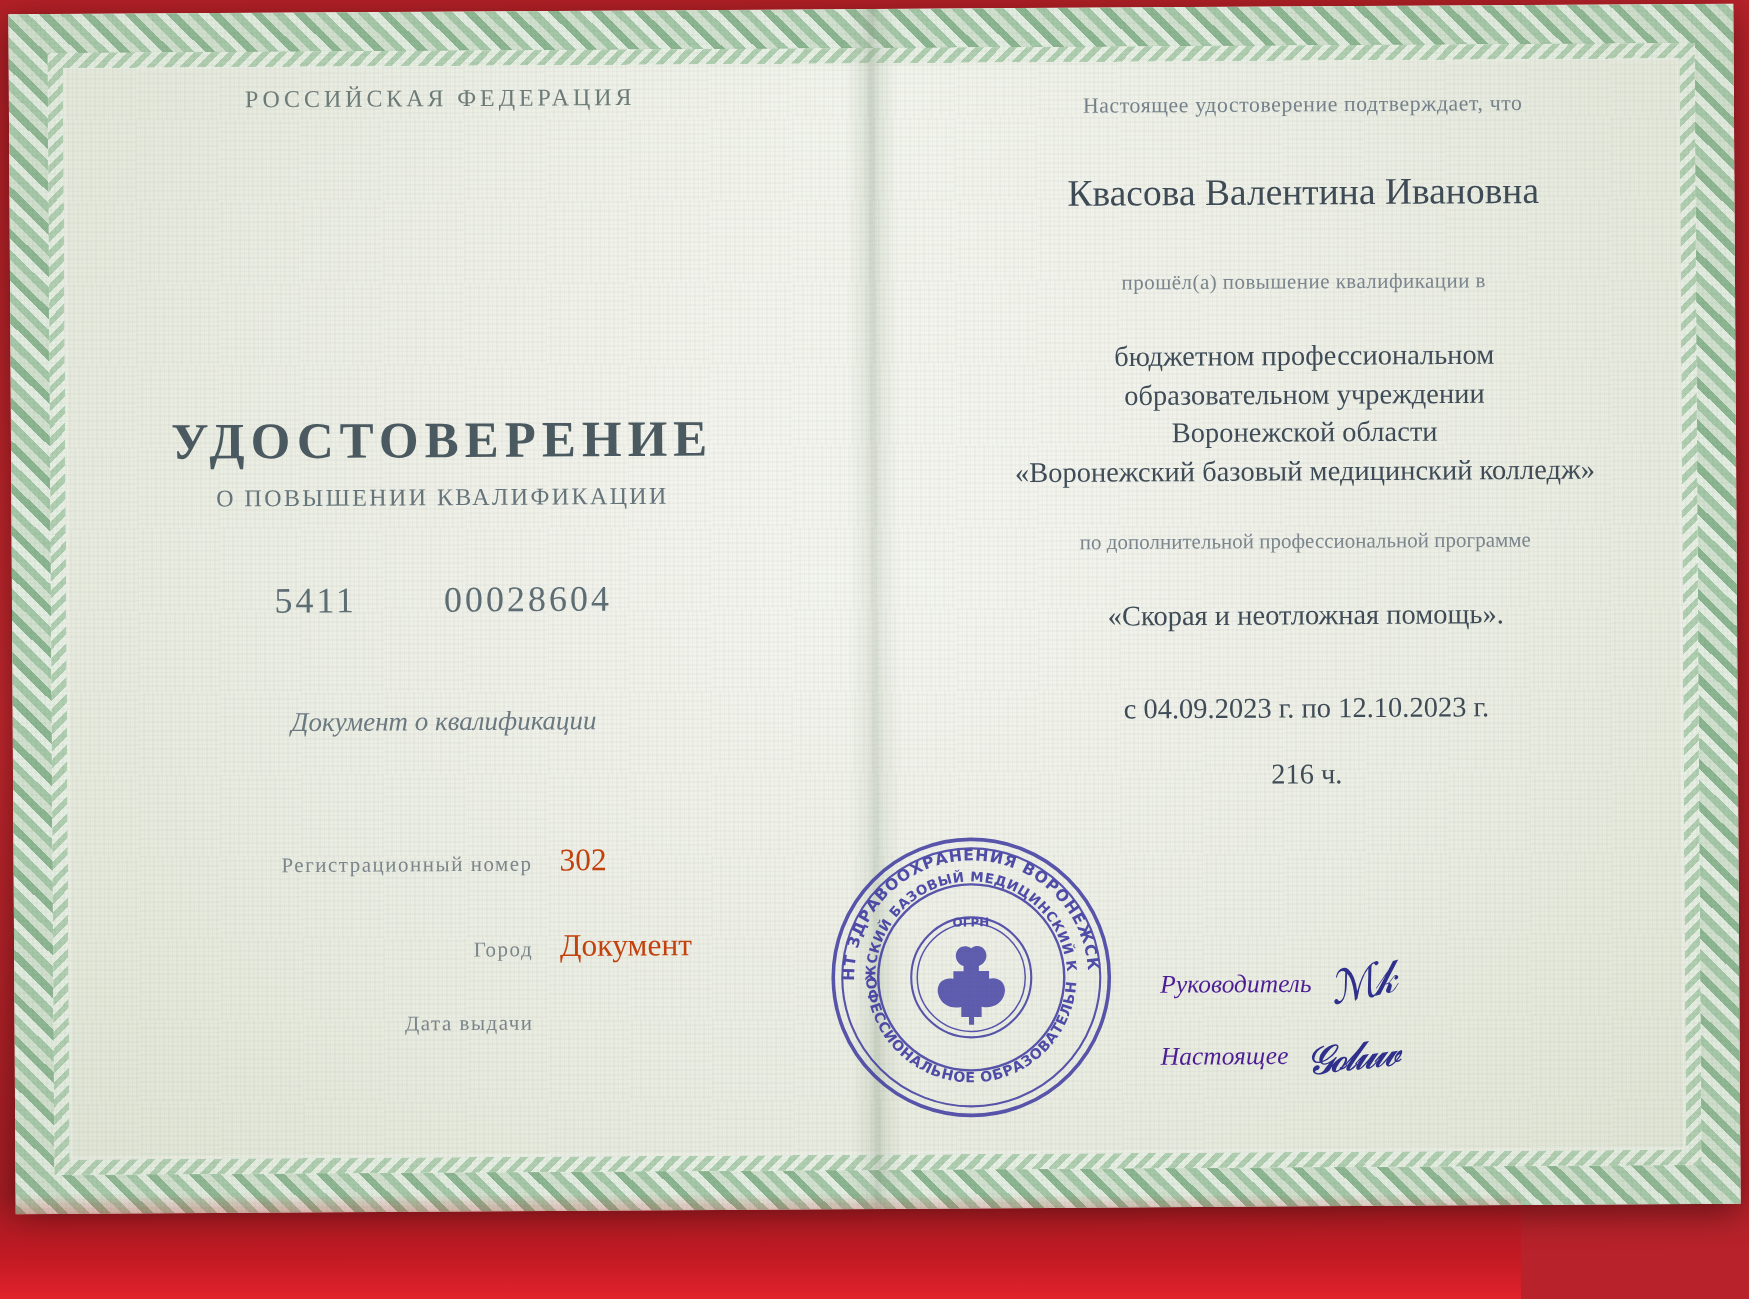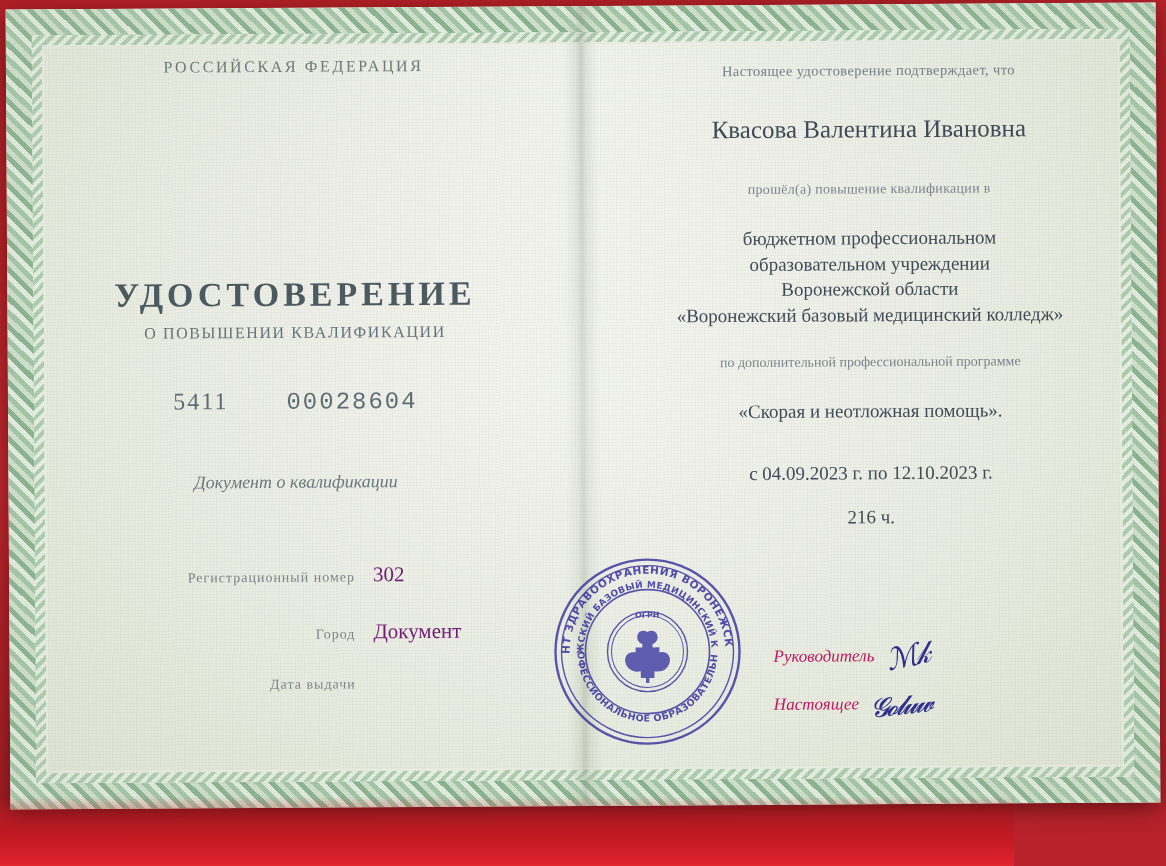--- a/index.html
+++ b/index.html
@@ -147,21 +147,21 @@
     letter-spacing: 1.6px;
     color: #65747a;
   }
   .series-row {
     margin-top: 46px;
     text-align: center;
     font-size: 24px;
     letter-spacing: 2px;
     color: #5d6d74;
   }
-  .series-row .num { margin-left: 50px; font-family: Liberation Mono, monospace; }
+  .series-row .num { margin-left: 50px; }
   .doc-kind {
     margin-top: 56px;
     text-align: center;
     font-size: 18px;
     font-style: italic;
     color: #6a7880;
   }
 
   .fields {
     margin-top: 70px;
@@ -176,21 +176,21 @@
   .field-label {
     width: 260px;
     text-align: right;
     font-size: 14px;
     letter-spacing: 1px;
     color: #7b868a;
     padding-right: 18px;
   }
   .field-value {
     font-size: 21px;
-    color: #701a75;
+    color: #c2410c;
   }
 
   
   .r-lead {
     text-align: center;
     font-size: 14.5px;
     color: #74818a;
     letter-spacing: 0.4px;
     margin-top: 14px;
   }
@@ -247,21 +247,21 @@
   }
   .sign-row {
     display: flex;
     align-items: flex-end;
     justify-content: flex-start;
     margin-bottom: 28px;
     position: relative;
   }
   .sign-label {
     font-size: 17px;
-    color: #be185d;
+    color: #4c1d95;
     font-style: italic;
     white-space: nowrap;
   }
   .sign-mark {
     margin-left: 14px;
     font-family: "DejaVu Sans", sans-serif;
     font-size: 30px;
     color: #2f2f8c;
     transform: rotate(-12deg) skewX(-14deg);
     line-height: 0.7;

